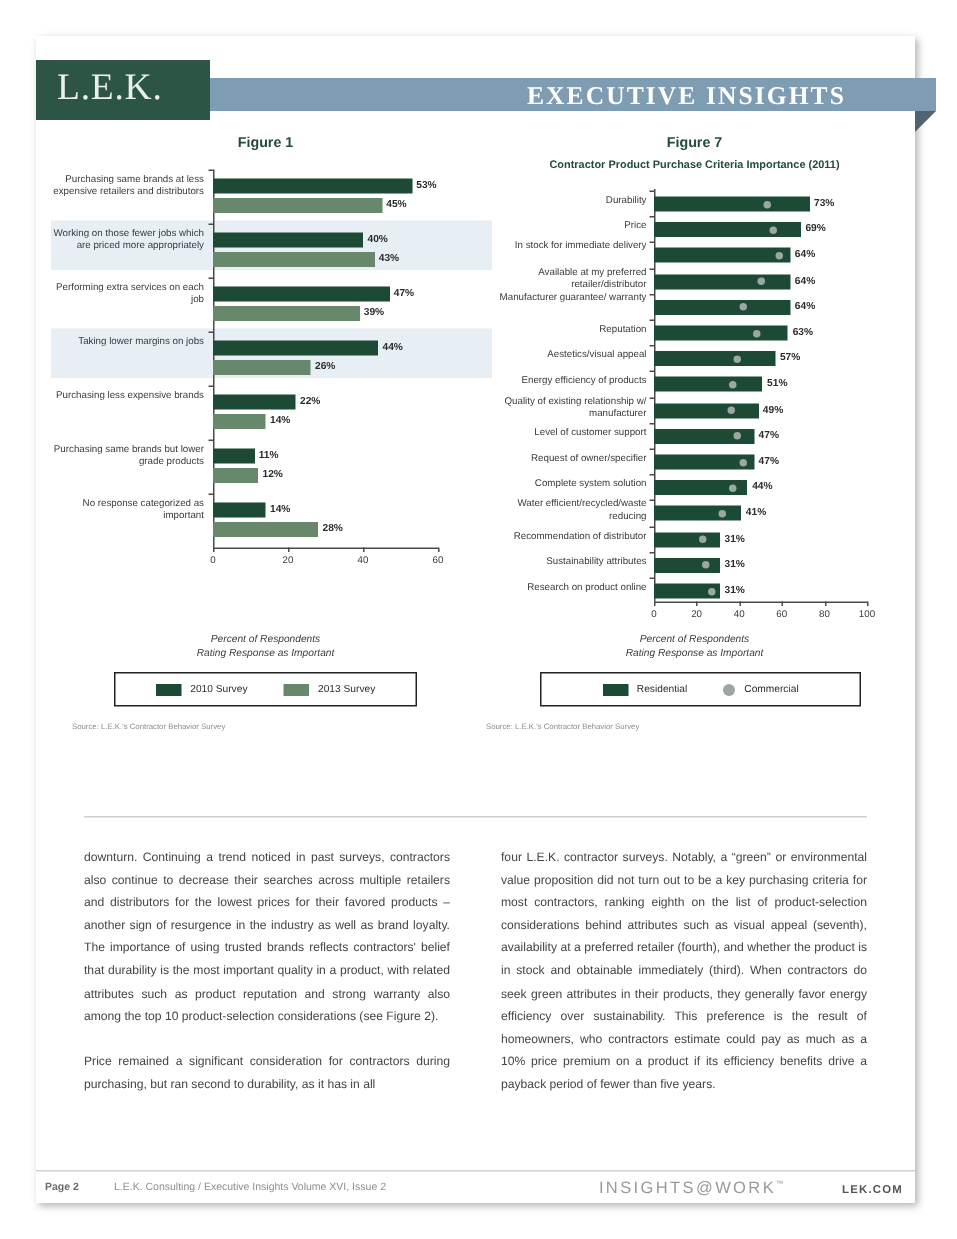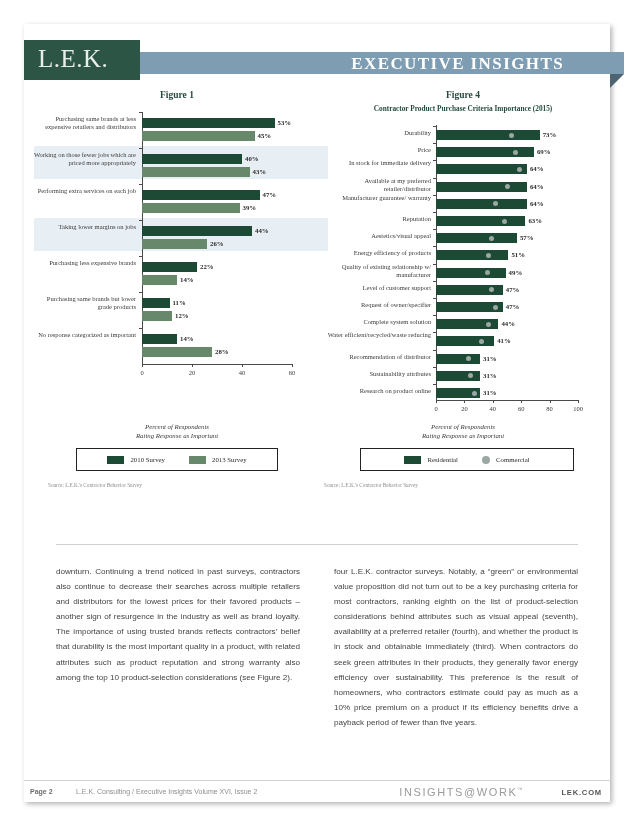--- a/index.html
+++ b/index.html
@@ -38,21 +38,21 @@
     letter-spacing:1.4px;
   }
   .ribbon-fold{
     position:absolute;right:-14px;top:34px;
     width:0;height:0;
     border-left:14px solid #4e6472;
     border-bottom:14px solid transparent;
   }
 
   
-  .figures{position:absolute;left:0;top:66px;width:100%;height:430px;font-family:Liberation Serif, serif;}
+  .figures{position:absolute;left:0;top:66px;width:100%;height:430px;}
   .fig{position:absolute;top:0;}
   .fig-l{left:10px;width:286px;}
   .fig-r{left:296px;width:286px;}
   .fig-title{
     text-align:center;font-size:9.5px;font-weight:bold;color:#234a3c;
     margin:0;
   }
   .fig-sub{
     text-align:center;font-size:7.3px;font-weight:bold;color:#234a3c;
     margin-top:4px;
@@ -209,22 +209,22 @@
         </div>
         <div class="lg-item">
           <span class="lg-sw" style="background:#67886b;"></span>
           <span class="lg-tx">2013 Survey</span>
         </div>
       </div>
       <div class="src" style="left:14px;top:392px;">Source: L.E.K.'s Contractor Behavior Survey</div>
     </div>
 
     <div class="fig fig-r">
-      <div class="fig-title">Figure 4</div>
-      <div class="fig-sub">Contractor Product Purchase Criteria Importance (2015)</div>
+      <div class="fig-title">Figure 7</div>
+      <div class="fig-sub">Contractor Product Purchase Criteria Importance (2011)</div>
       <div class="plot" id="plot2" style="height:290px;">
           <div class="axis-v" style="left:116px;top:2px;height:275.2px;"></div>
           <div class="axis-h" style="left:116px;top:277.2px;width:142px;"></div>
           <div class="tickmark" style="left:113px;top:3px;width:3px;height:1px;background:#4a4a4a;"></div>
           <div class="cat" style="left:0;top:6px;width:111px;">Durability</div>
           <div class="bar d" style="left:116px;top:7px;width:103.66px;height:10px;"></div>
           <div class="dot" style="left:188.76px;top:9.5px;"></div>
           <div class="vlab" style="left:222.66px;top:8px;">73%</div>
           <div class="tickmark" style="left:113px;top:20.2px;width:3px;height:1px;background:#4a4a4a;"></div>
           <div class="cat" style="left:0;top:23.2px;width:111px;">Price</div>
@@ -331,20 +331,21 @@
       <div class="src" style="left:4px;top:392px;">Source: L.E.K.'s Contractor Behavior Survey</div>
     </div>
 
   </div>
 
   <div class="divider"></div>
 
   <div class="cols clearfix">
     <div class="col">
       <p>downturn. Continuing a trend noticed in past surveys, contractors also continue to decrease their searches across multiple retailers and distributors for the lowest prices for their favored products – another sign of resurgence in the industry as well as brand loyalty. The importance of using trusted brands reflects contractors' belief that durability is the most important quality in a product, with related attributes such as product reputation and strong warranty also among the top 10 product-selection considerations (see Figure 2).</p>
+      <p>Price remained a significant consideration for contractors during purchasing, but ran second to durability, as it has in all</p>
     </div>
     <div class="col right">
       <p>four L.E.K. contractor surveys. Notably, a “green” or environmental value proposition did not turn out to be a key purchasing criteria for most contractors, ranking eighth on the list of product-selection considerations behind attributes such as visual appeal (seventh), availability at a preferred retailer (fourth), and whether the product is in stock and obtainable immediately (third). When contractors do seek green attributes in their products, they generally favor energy efficiency over sustainability. This preference is the result of homeowners, who contractors estimate could pay as much as a 10% price premium on a product if its efficiency benefits drive a payback period of fewer than five years.</p>
     </div>
   </div>
 
   <div class="foot-rule"></div>
   <div class="foot">
     <span class="f-page">Page 2</span>
     <span class="f-cite">L.E.K. Consulting / Executive Insights Volume XVI, Issue 2</span>

